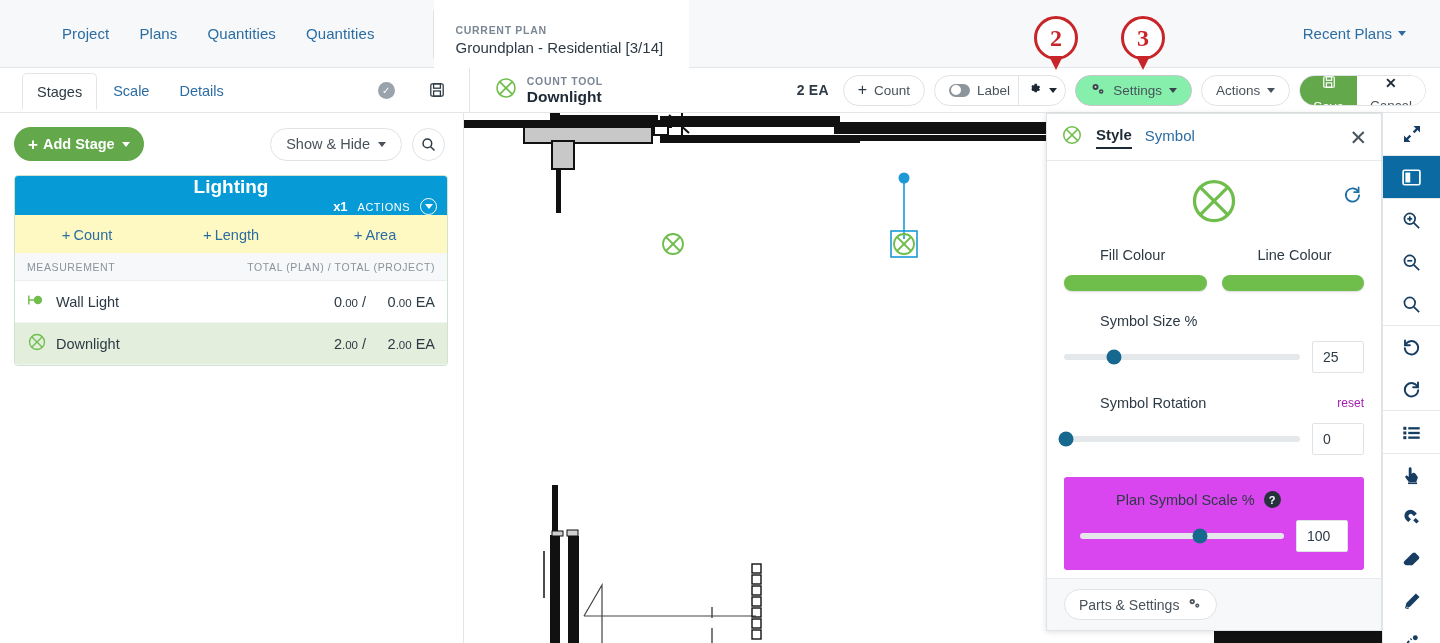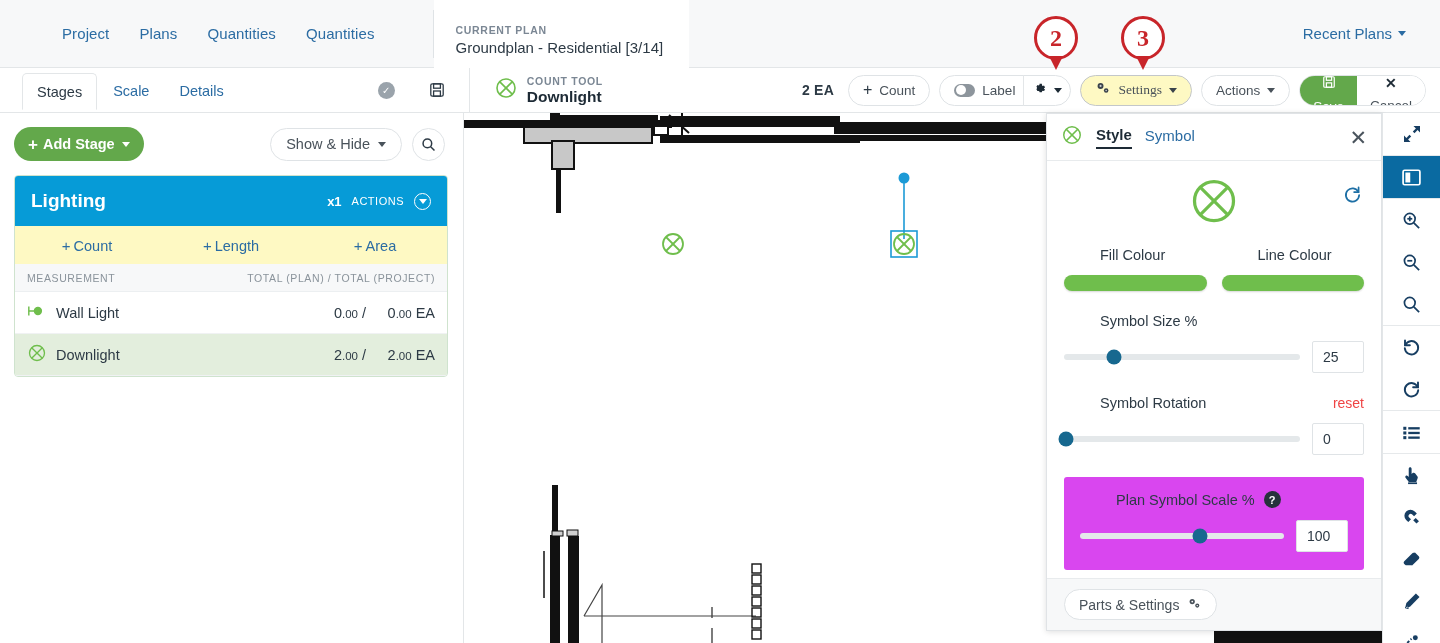--- a/index.html
+++ b/index.html
@@ -74,21 +74,21 @@
   .counttool .txt .cap { font-size: 10.5px; letter-spacing: .7px; color: #7b8794; font-weight: 600; }
   .counttool .txt .val { font-size: 15.5px; color: #1d2a35; font-weight: 600; margin-top: 1px; }
 
   .tb-right { margin-left: auto; display: flex; align-items: center; gap: 9px; padding-right: 14px; }
   .ea { font-size: 14px; color: #2d3a45; font-weight: 600; margin-right: 5px; letter-spacing: .2px; }
   .btn {
     height: 31px; border: 1px solid #dfe3e6; background: #fff; border-radius: 16px;
     display: flex; align-items: center; gap: 7px; padding: 0 14px;
     font-size: 13.5px; color: #49525a; cursor: pointer; white-space: nowrap;
   }
-  .btn.grey { background: #fef9c3; border-color: #c3c7ca; font-family: Liberation Serif, serif; }
+  .btn.grey { background: #86efac; border-color: #c3c7ca; }
   .btn.split { padding-right: 8px; gap: 0; }
   .btn .divider { width: 1px; height: 31px; background: #e3e6e8; margin: 0 8px; }
   .btn .plus { font-size: 16px; color: #2d3a45; line-height: 1; }
   .toggle-pill { width: 21px; height: 13px; border-radius: 7px; background: #8d959c; position: relative; }
   .toggle-pill::after { content: ""; position: absolute; left: 1.5px; top: 1.5px; width: 10px; height: 10px;
                         border-radius: 50%; background: #fff; }
   .btn-group { display: flex; align-items: center; border: 1px solid #dfe3e6; border-radius: 16px; overflow: hidden; height: 31px; }
   .bg-item { display: flex; align-items: center; gap: 7px; padding: 0 13px; height: 31px; font-size: 13.5px;
              color: #49525a; cursor: pointer; background: #fff; flex-direction: column; }
   .bg-item.green { background: #63a84b; color: #fff; }
@@ -105,21 +105,21 @@
     font-size: 14.5px; cursor: pointer; font-weight: 600;
   }
   .lp-right { margin-left: auto; display: flex; align-items: center; gap: 10px; }
   .showhide { height: 33px; border: 1px solid #dfe3e6; background: #fff; border-radius: 17px;
               padding: 0 15px; display: flex; align-items: center; gap: 8px; font-size: 14.5px;
               color: #49525a; cursor: pointer; }
   .searchbtn { width: 33px; height: 33px; border: 1px solid #dfe3e6; background: #fff; border-radius: 50%;
                display: flex; align-items: center; justify-content: center; cursor: pointer; color: #2d3a45; }
 
   .stagecard { margin: 14px 15px 0 14px; border: 1px solid #cfe3ce; border-radius: 4px; overflow: hidden; }
-  .stagehead { background: #069bd7; height: 50px; display: flex; align-items: center; padding: 0 16px; }
+  .stagehead { background: #069bd7; height: 39px; display: flex; align-items: center; padding: 0 10px; flex-direction: column; }
   .stagehead .name { color: #fff; font-size: 19px; font-weight: 700; }
   .stagehead .right { margin-left: auto; display: flex; align-items: center; gap: 10px; }
   .stagehead .x1 { color: #fff; font-size: 13px; font-weight: 700; }
   .stagehead .act { color: #fff; font-size: 11px; letter-spacing: .5px; }
   .circ-caret { width: 17px; height: 17px; border-radius: 50%; border: 1.5px solid #fff;
                 display: flex; align-items: center; justify-content: center; }
   .circ-caret i { width: 0; height: 0; border-left: 4px solid transparent; border-right: 4px solid transparent;
                   border-top: 5px solid #fff; }
 
   .addrow { background: #fef9c3; height: 38px; display: flex; align-items: center; }
@@ -163,21 +163,21 @@
   .refresh-ic { position: absolute; right: 2px; top: 10px; color: #2b6ca3; cursor: pointer; }
 
   .lbl { font-size: 14.5px; color: #2d3a45; margin-left: 36px; }
   .colrow { display: flex; gap: 15px; margin-top: 10px; }
   .colcol { flex: 1; }
   .swatch { height: 16px; border-radius: 8px; margin-top: 12px; cursor: pointer;
             box-shadow: 0 1px 2px rgba(0,0,0,.16); }
 
   .srow { margin-top: 22px; }
   .srow .top { display: flex; align-items: center; }
-  .srow .reset { margin-left: auto; font-size: 14px; color: #ef4444; cursor: pointer; }
+  .srow .reset { margin-left: auto; font-size: 12px; color: #a21caf; cursor: pointer; }
   .slider-row { display: flex; align-items: center; gap: 12px; margin-top: 12px; }
   .track { flex: 1; height: 6px; border-radius: 3px; background: #e4e8ea; position: relative; cursor: pointer; }
   .thumb { position: absolute; top: 50%; width: 15px; height: 15px; border-radius: 50%;
            background: #17688f; transform: translate(-50%, -50%); }
   .numbox { width: 52px; height: 32px; border: 1px solid #dfe3e6; border-radius: 2px;
             display: flex; align-items: center; padding-left: 10px; font-size: 14px; color: #2d3a45;
             background: #fff; }
 
   .plan-scale { margin: 22px 0 0 0; background: #d946ef; border-radius: 3px; padding: 14px 16px 18px 16px; }
   .plan-scale .top { display: flex; align-items: center; gap: 9px; }

